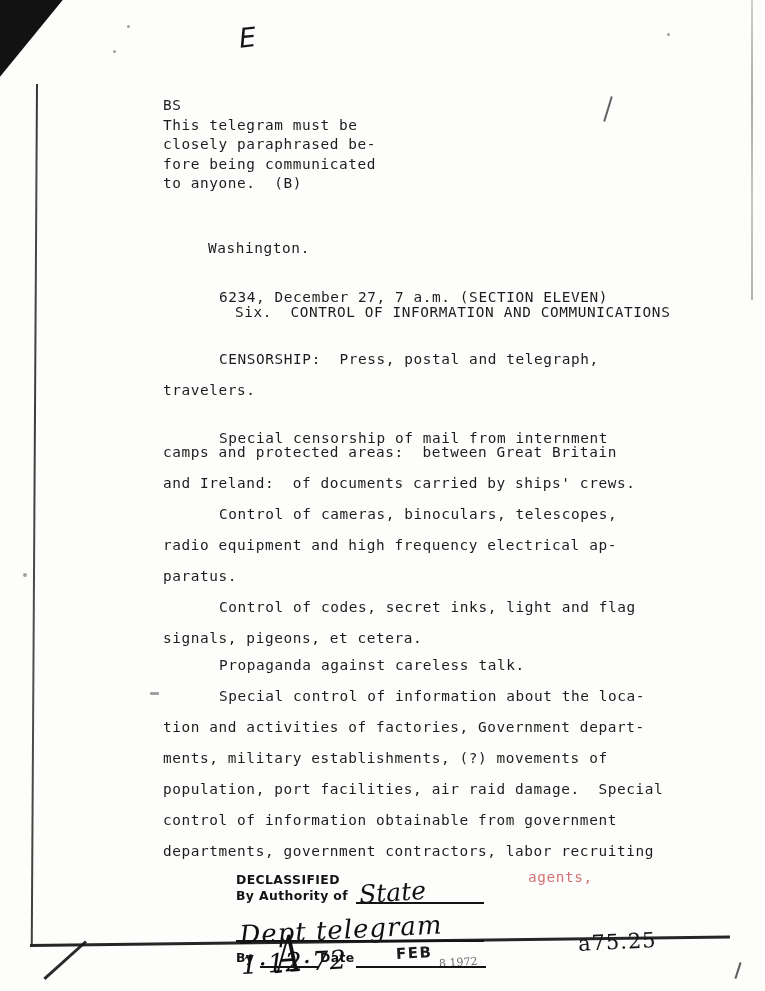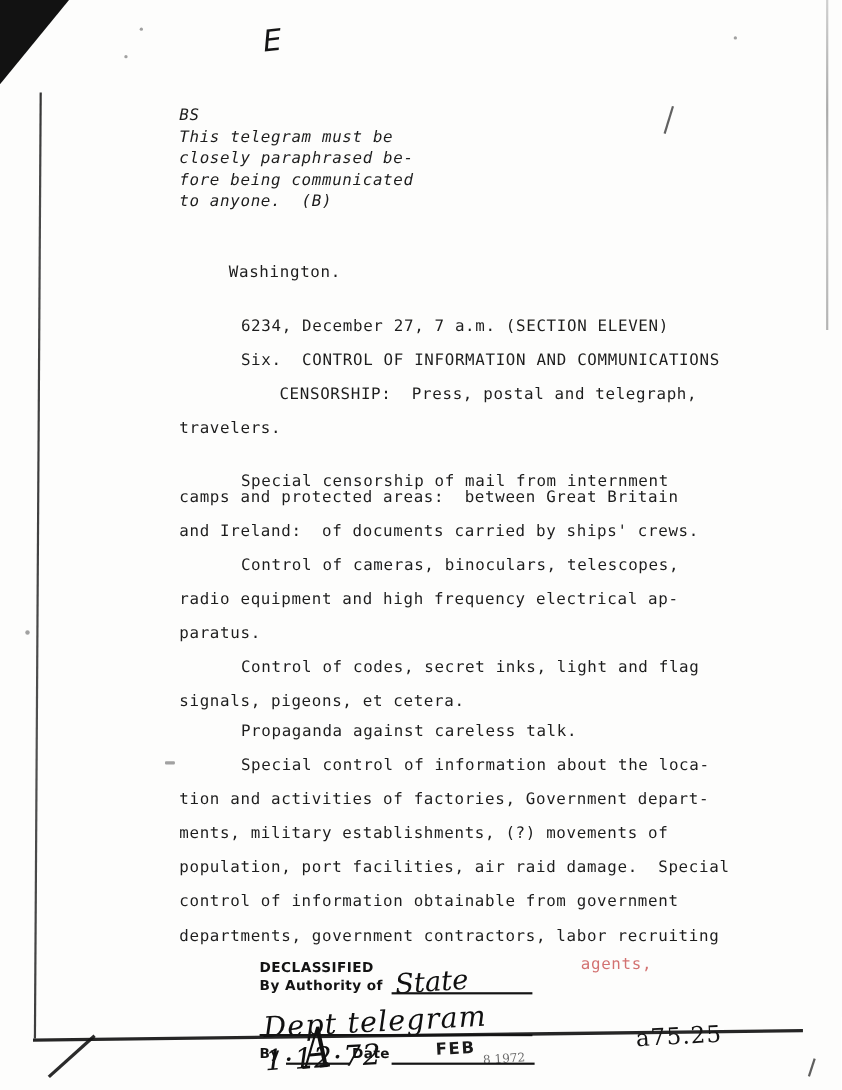--- a/index.html
+++ b/index.html
@@ -82,21 +82,21 @@
   
   .typed {
     position: absolute;
     white-space: pre;
     font-family: "DejaVu Sans Mono", "Liberation Mono", monospace;
     font-size: 14.4px;
     letter-spacing: 0.6px;
     line-height: 19px;
     color: #1d1d1d;
   }
-  .hdr-left   { left: 163px; top: 96px;  line-height: 19.5px; font-style: italic; }
+  .hdr-left   { left: 163px; top: 96px;  line-height: 19.5px; }
   .hdr-right  { left: 434px; top: 96px;  line-height: 30px; }
   .addressee  { left: 163px; top: 207px; }
   .addressee2 { left: 208px; top: 239px; }
   .body-line  { left: 163px; }
   .indent     { left: 219px; }
 
   .faint { color: #b91c1c; opacity: .62; }
 
   
   .hand {
@@ -232,22 +232,22 @@
 <span>This telegram must be</span>
 <span>closely paraphrased be-</span>
 <span>fore being communicated</span>
 <span>to anyone.  (B)</span></div>
 
 
   <div class="typed addressee2">Washington.</div>
 
   <div id="body-container">
       <div class="typed indent" style="top: 288px; text-align: center;">6234, December 27, 7 a.m. (SECTION ELEVEN)</div>
-      <div class="typed indent" style="top: 319px;">Six.  CONTROL OF INFORMATION AND COMMUNICATIONS</div>
-      <div class="typed indent" style="top: 350px; margin-left: 35px;">CENSORSHIP:  Press, postal and telegraph,</div>
+      <div class="typed indent" style="top: 303px; margin-left: 16px;">Six.  CONTROL OF INFORMATION AND COMMUNICATIONS</div>
+      <div class="typed indent" style="top: 350px;">CENSORSHIP:  Press, postal and telegraph,</div>
       <div class="typed body-line" style="top: 381px;">travelers.</div>
       <div class="typed indent" style="top: 429px;">Special censorship of mail from internment</div>
       <div class="typed body-line" style="top: 443px;">camps and protected areas:  between Great Britain</div>
       <div class="typed body-line" style="top: 474px;">and Ireland:  of documents carried by ships' crews.</div>
       <div class="typed indent" style="top: 505px;">Control of cameras, binoculars, telescopes,</div>
       <div class="typed body-line" style="top: 536px;">radio equipment and high frequency electrical ap-</div>
       <div class="typed body-line" style="top: 567px;">paratus.</div>
       <div class="typed indent" style="top: 598px;">Control of codes, secret inks, light and flag</div>
       <div class="typed body-line" style="top: 629px;">signals, pigeons, et cetera.</div>
       <div class="typed indent" style="top: 656px;">Propaganda against careless talk.</div>

